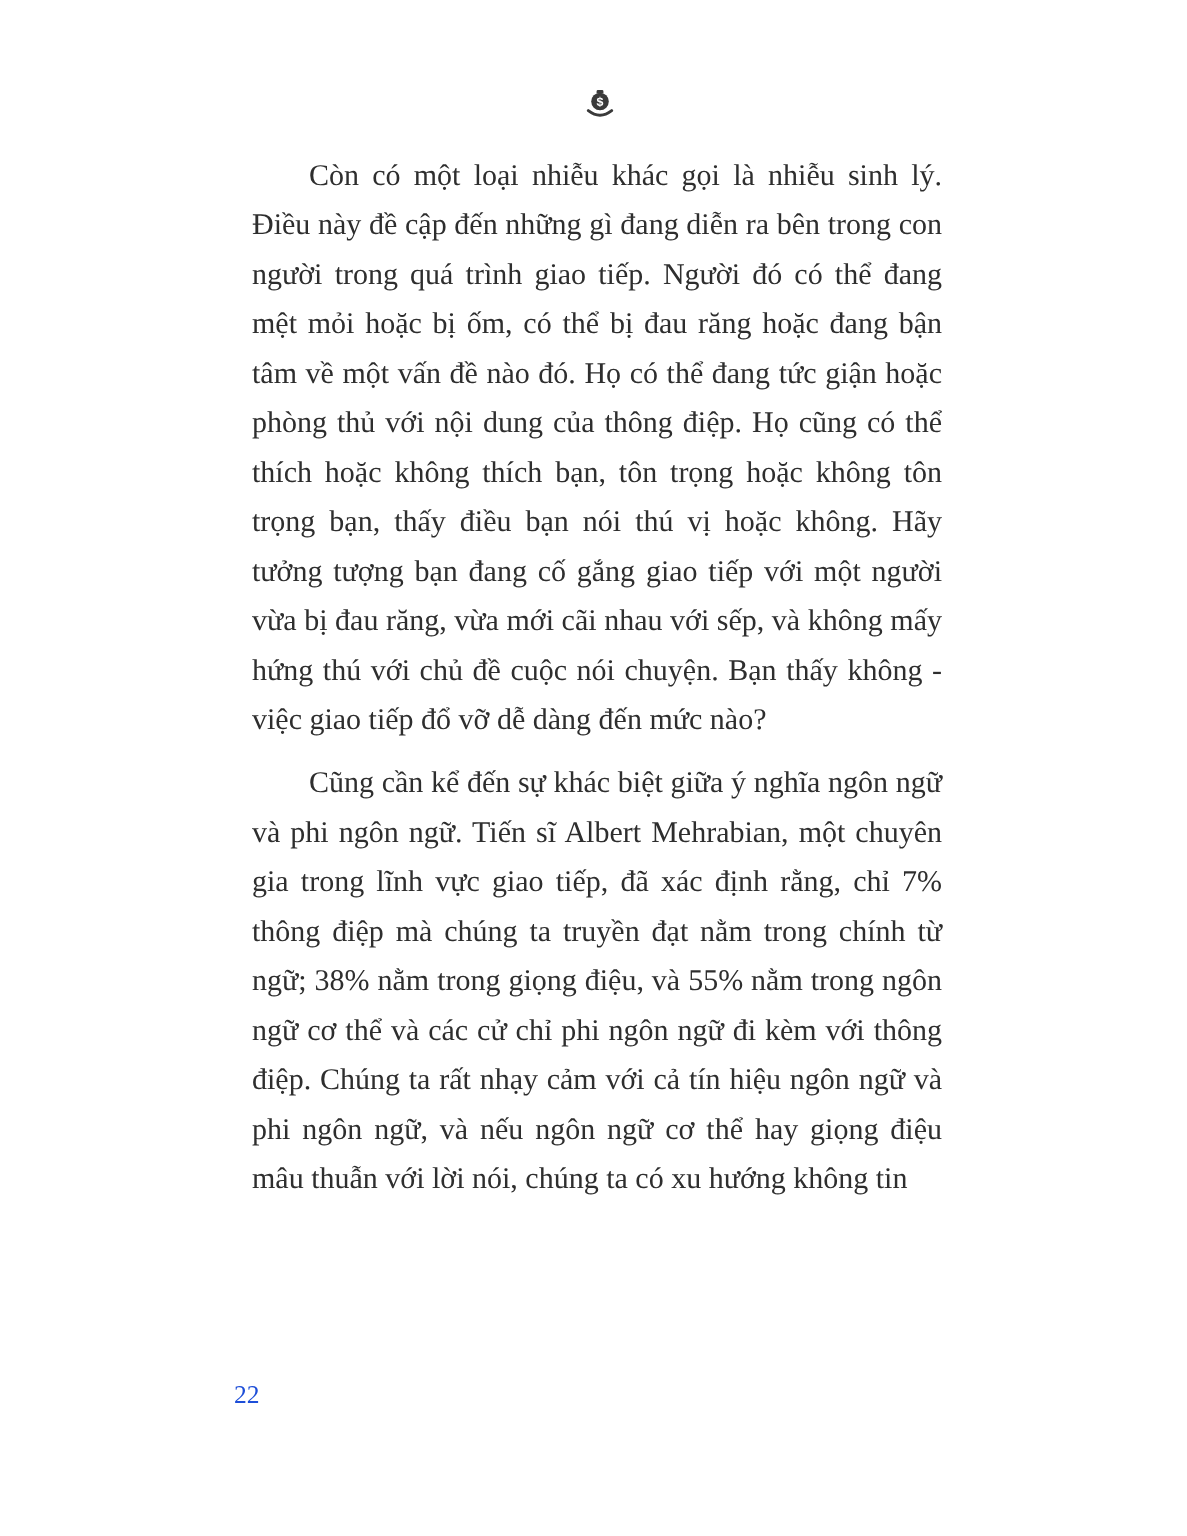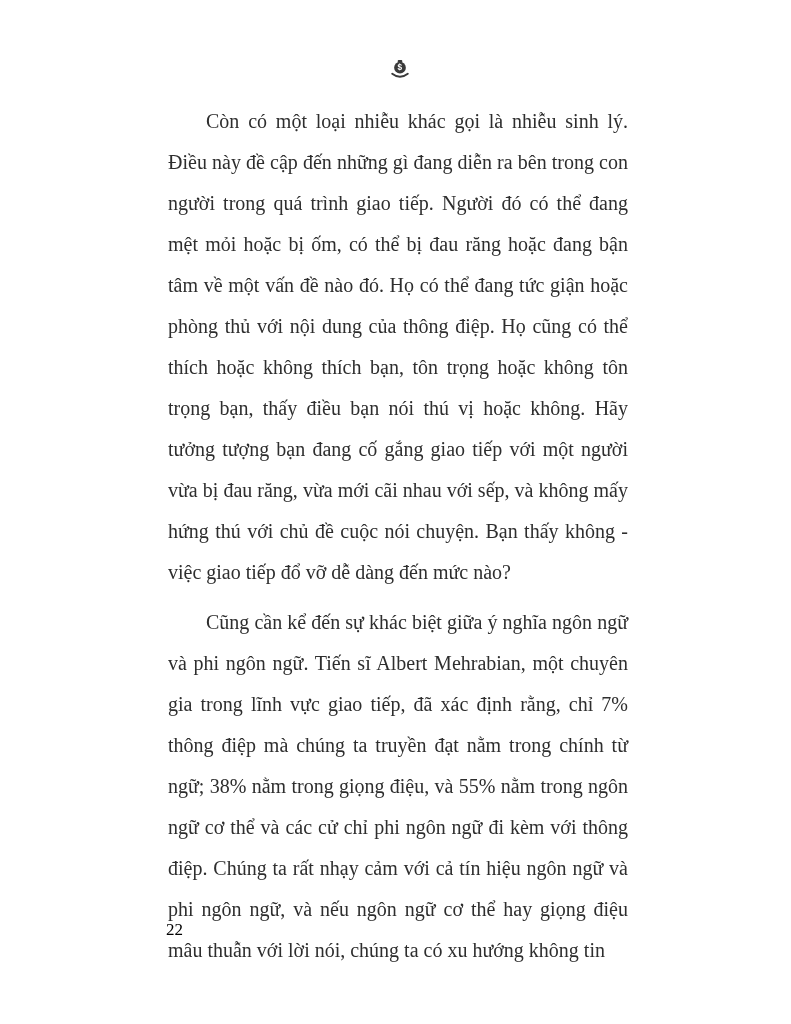--- a/index.html
+++ b/index.html
@@ -37,33 +37,33 @@
     flex: 0 0 auto;
     display: inline-flex;
     align-items: center;
   }
   .body-text {
     position: absolute;
     top: 101px;
     left: 168px;
     width: 460px;
     font-size: 20px;
-    line-height: 41px;
+    line-height: 33px;
     text-align: justify;
   }
   .body-text p {
     margin: 0 0 9px 0;
     text-indent: 38px;
   }
   .page-number {
     position: absolute;
     top: 920px;
-    left: 166px;
+    left: 156px;
     font-size: 17px;
-    color: #000000;
+    color: #1d4ed8;
   }
 </style>
 </head>
 <body>
 
 <div class="page">
 
   <div class="running-header">
     <span class="header-icon">
       <svg width="22" height="22" viewBox="0 0 24 24" aria-hidden="true">

